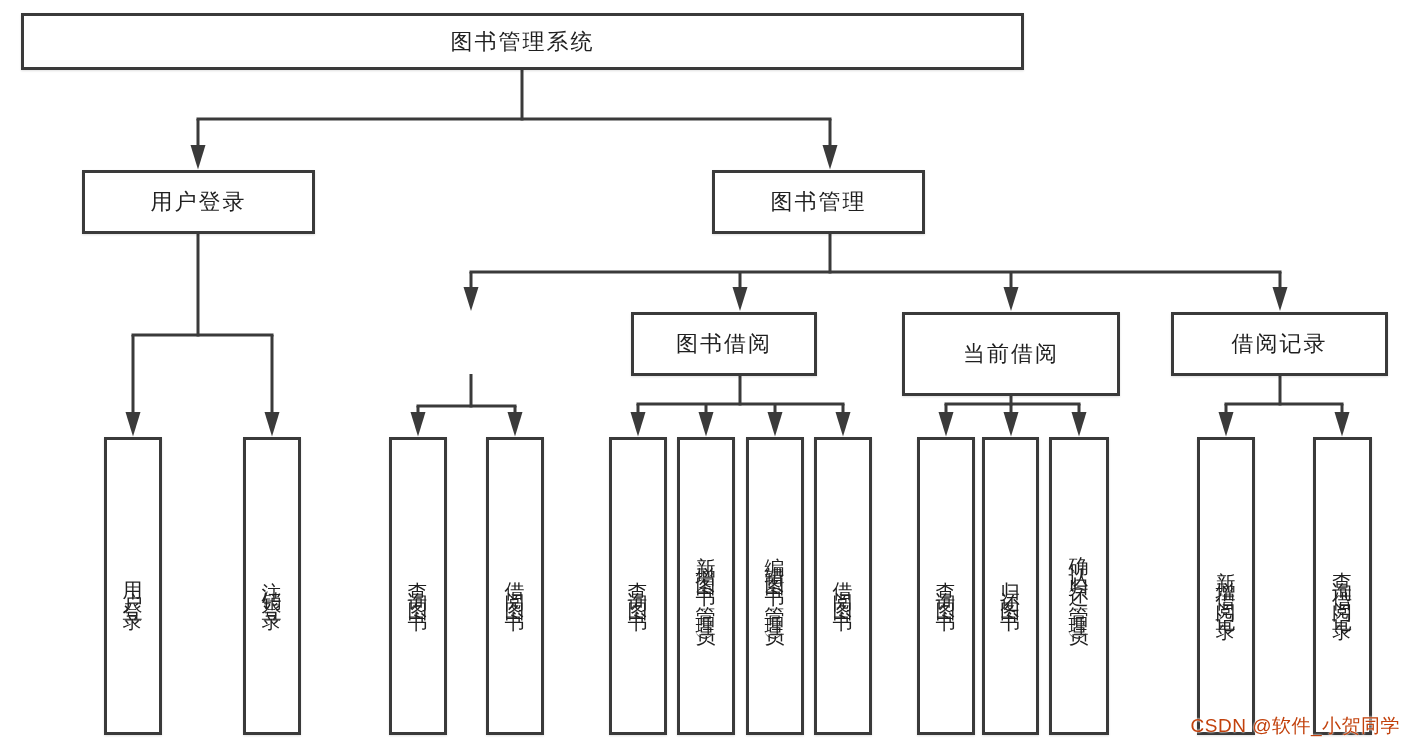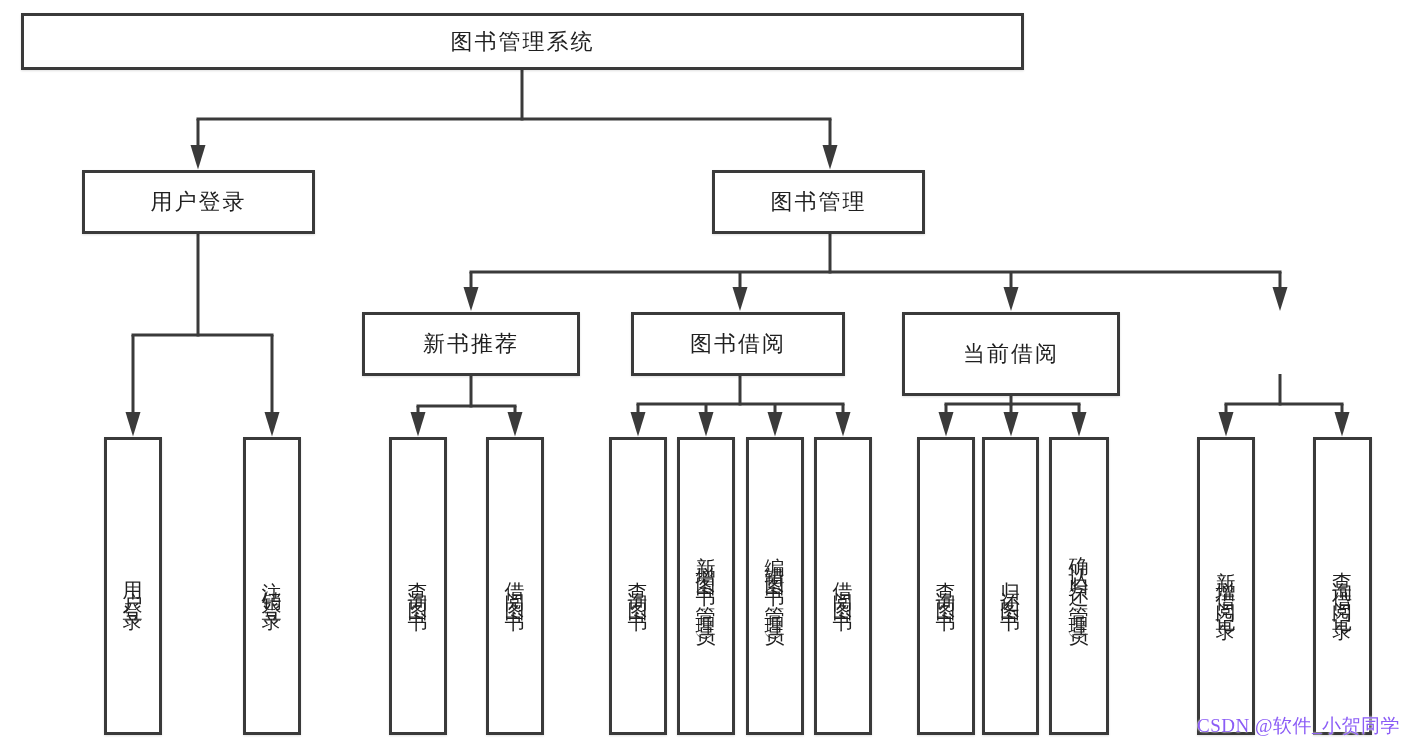--- a/index.html
+++ b/index.html
@@ -1,33 +1,33 @@
 <!DOCTYPE html>
 <html><head>
 <meta charset="utf-8">
 <style>
   html,body{margin:0;padding:0;background:#fff;}
   .canvas{
     position:relative;width:1405px;height:747px;background:#ffffff;
-    font-family:Liberation Serif, serif;color:#1f1f1f;overflow:hidden;
+    font-family:Liberation Sans, sans-serif;color:#1f1f1f;overflow:hidden;
   }
   svg.wires{position:absolute;left:0;top:0;z-index:0;}
   .node{
     position:absolute;box-sizing:border-box;background:#ffffff;
     border:3px solid #3a3a3a;display:flex;align-items:center;justify-content:center;
     z-index:1;box-shadow:0 1px 2px rgba(0,0,0,0.12);
   }
   .node.h .lbl{font-size:22px;letter-spacing:2px;white-space:nowrap;color:#1f1f1f;}
   .node.v .lbl{
     writing-mode:vertical-rl;text-orientation:mixed;
     font-size:20px;letter-spacing:10px;line-height:1;color:#1f1f1f;
   }
   .watermark{
     position:absolute;right:5px;top:713px;z-index:3;
-    font-size:19px;color:#8b5cf6;letter-spacing:0.5px;white-space:nowrap;
+    font-size:19px;color:#c2410c;letter-spacing:0.5px;white-space:nowrap;
     text-shadow:0 0 2px #ffffff,0 0 2px #ffffff;
   }
 </style>
 </head>
 <body>
 
 <div class="canvas">
 
   <svg class="wires" width="1405" height="747" viewBox="0 0 1405 747" fill="none" stroke="#3a3a3a" stroke-width="3">
 
@@ -83,28 +83,28 @@
     <span class="lbl">图书管理系统</span>
   </div>
 
   <div class="node h" style="left:82px;top:170px;width:233px;height:64px">
     <span class="lbl">用户登录</span>
   </div>
   <div class="node h" style="left:712px;top:170px;width:213px;height:64px">
     <span class="lbl">图书管理</span>
   </div>
 
-  <div class="node h" style="left:362px;top:312px;width:218px;height:64px">
-    <span class="lbl">新书推荐</span>
-  </div>
-  <div class="node h" style="left:631px;top:312px;width:214px;height:64px">
+  <div class="node h" style="left:631px;top:312px;width:186px;height:64px">
     <span class="lbl">图书借阅</span>
   </div>
   <div class="node h" style="left:902px;top:312px;width:218px;height:84px">
     <span class="lbl">当前借阅</span>
+  </div>
+  <div class="node h" style="left:1171px;top:312px;width:217px;height:64px">
+    <span class="lbl">借阅记录</span>
   </div>
 
   <div class="node v" style="left:104px;top:437px;width:58px;height:298px">
     <span class="lbl">用户登录</span>
   </div>
   <div class="node v" style="left:243px;top:437px;width:58px;height:298px">
     <span class="lbl">注销登录</span>
   </div>
   <div class="node v" style="left:389px;top:437px;width:58px;height:298px">
     <span class="lbl">查询图书</span>

